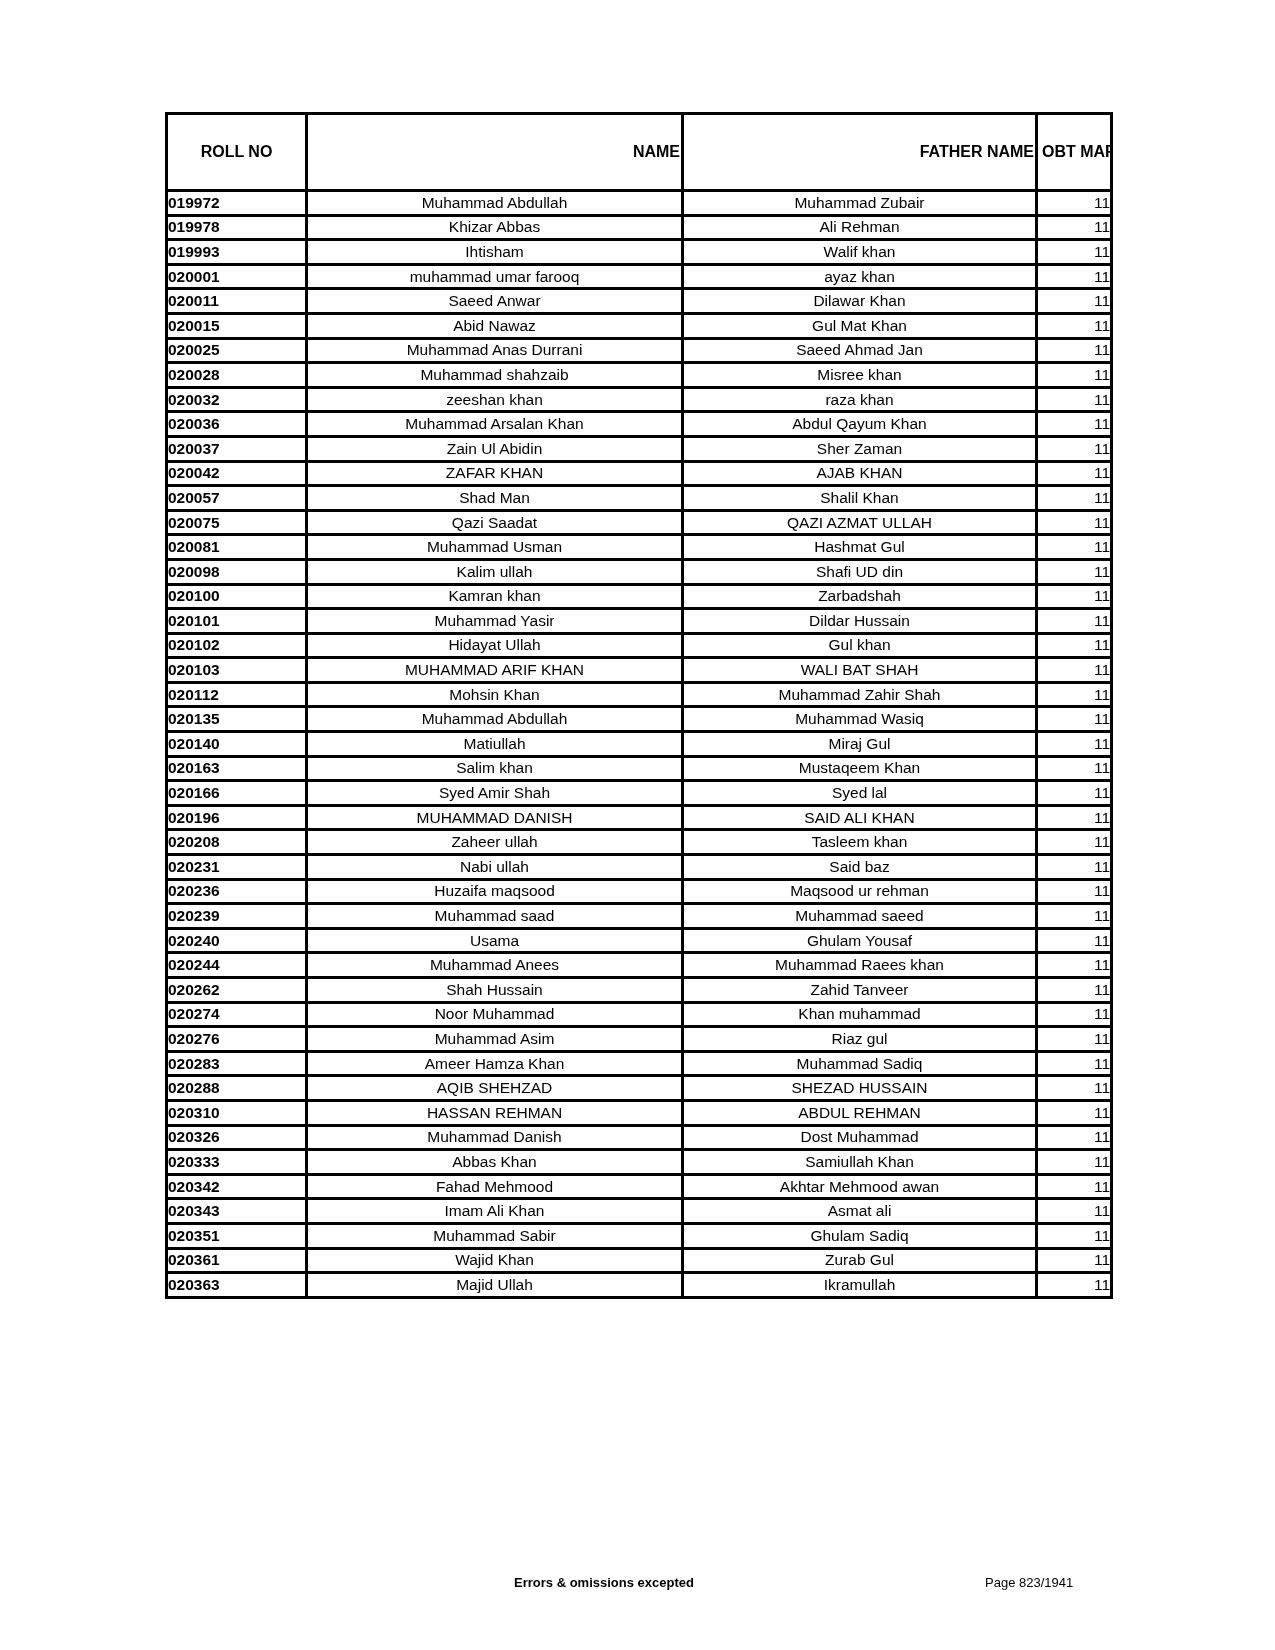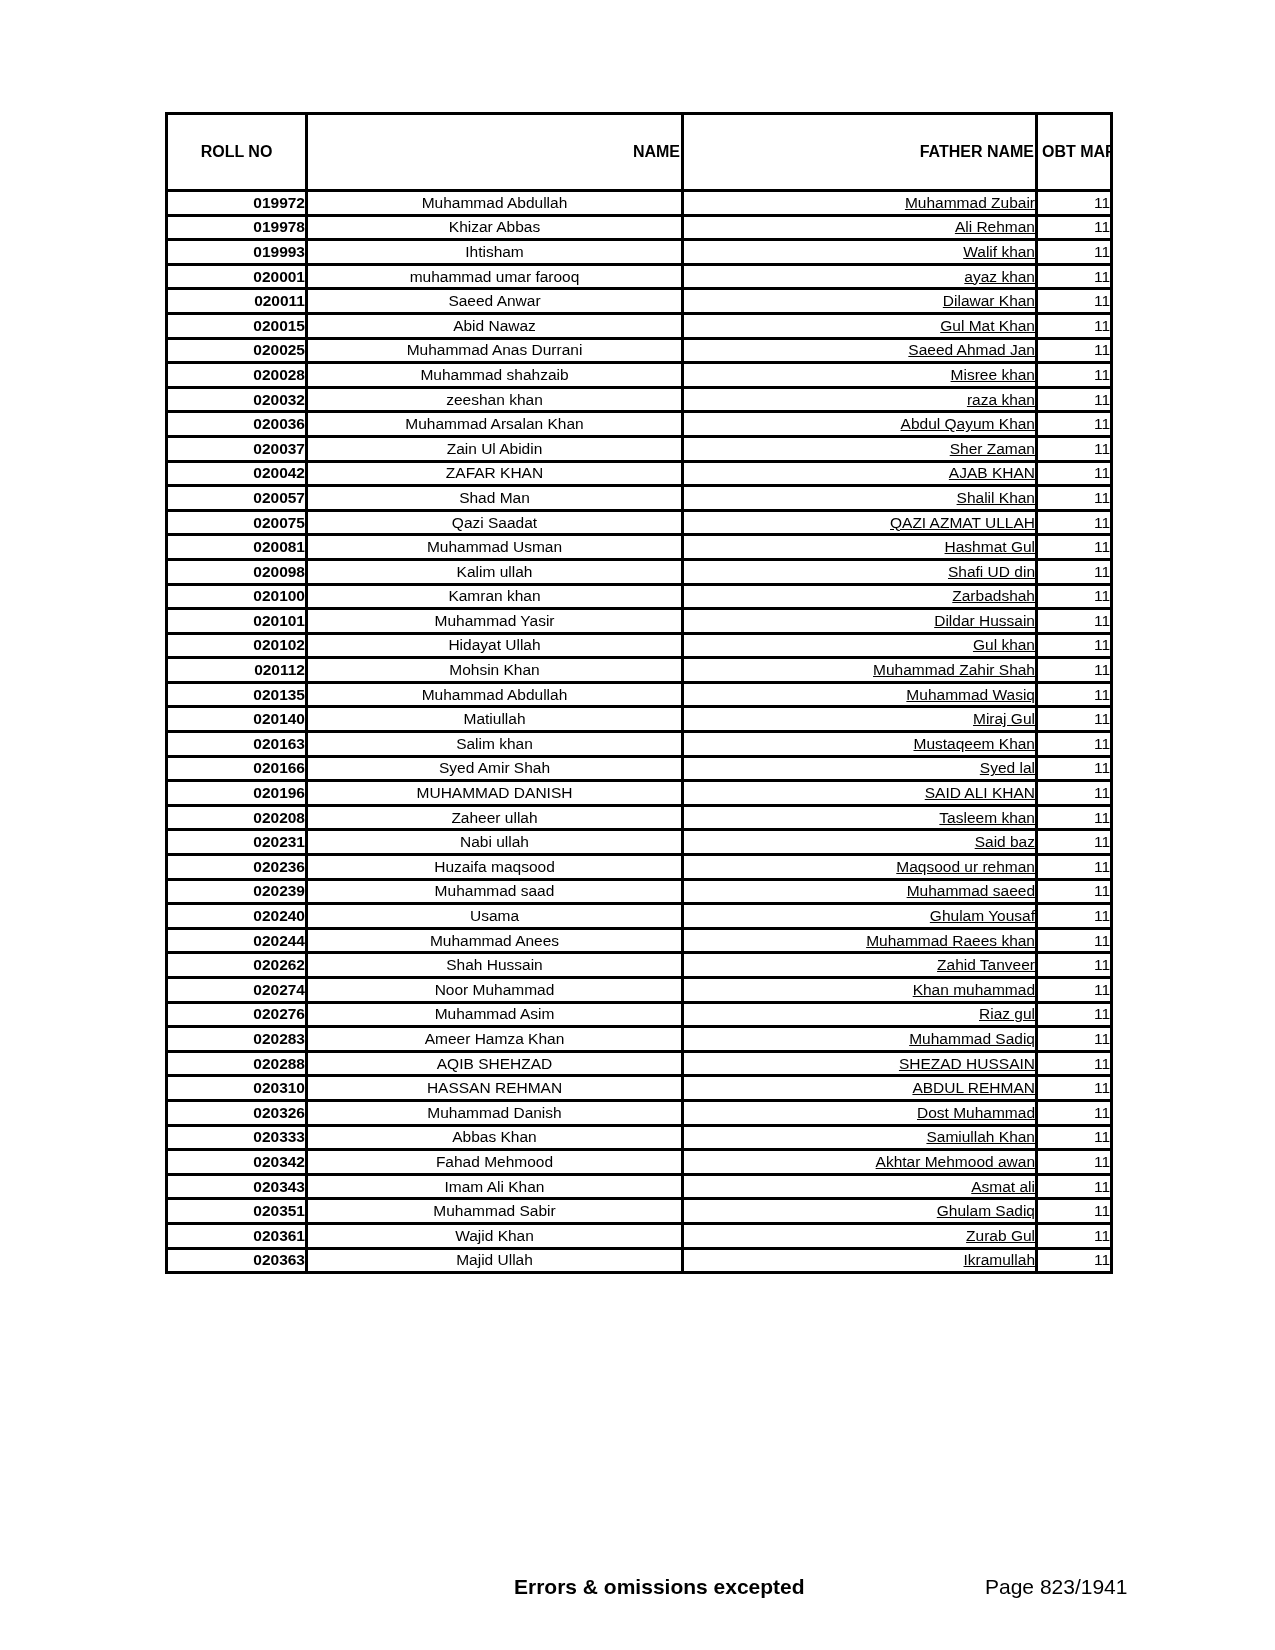--- a/index.html
+++ b/index.html
@@ -52,32 +52,32 @@
     line-height: 1.35;
     white-space: normal;
     padding: 0 4px;
   }
   table.results td {
     height: 24.6px;
     font-size: 15.5px;
     vertical-align: middle;
     padding: 0;
   }
-  td.c-roll  { font-weight: bold; text-align: right; }
+  td.c-roll  { font-weight: bold; text-align: left; }
   td.c-name  { text-align: center; padding-left: 5px; }
-  td.c-father{ text-align: right; padding-left: 5px; text-decoration: underline; }
+  td.c-father{ text-align: center; padding-left: 5px; }
   td.c-marks { text-align: right; }
 
   .footer {
     position: absolute;
     top: 1575px;
     left: 0;
     width: 1275px;
     height: 22px;
-    font-size: 21px;
+    font-size: 13px;
   }
   .footer .note {
     position: absolute;
     left: 514px;
     top: 0;
     font-weight: bold;
   }
   .footer .page-num {
     position: absolute;
     left: 985px;
@@ -233,20 +233,26 @@
       <td class="c-marks">11</td>
     </tr>
 
     <tr>
       <td class="c-roll">020102</td>
       <td class="c-name">Hidayat Ullah</td>
       <td class="c-father">Gul khan</td>
       <td class="c-marks">11</td>
     </tr>
 
+    <tr>
+      <td class="c-roll">020103</td>
+      <td class="c-name">MUHAMMAD ARIF KHAN</td>
+      <td class="c-father">WALI BAT SHAH</td>
+      <td class="c-marks">11</td>
+    </tr>
 
     <tr>
       <td class="c-roll">020112</td>
       <td class="c-name">Mohsin Khan</td>
       <td class="c-father">Muhammad Zahir Shah</td>
       <td class="c-marks">11</td>
     </tr>
 
     <tr>
       <td class="c-roll">020135</td>

